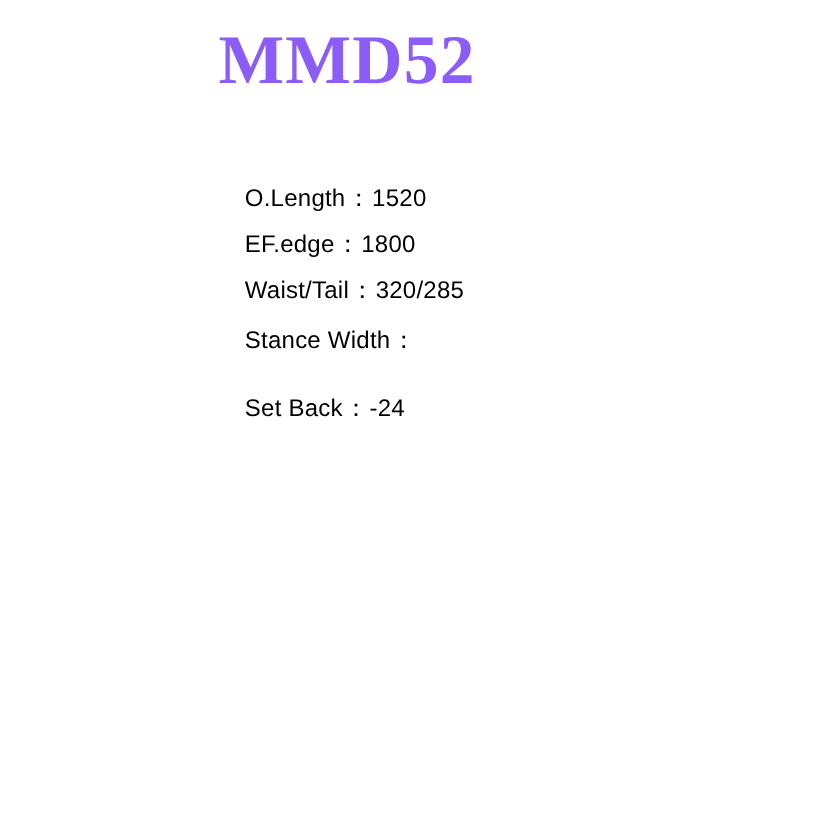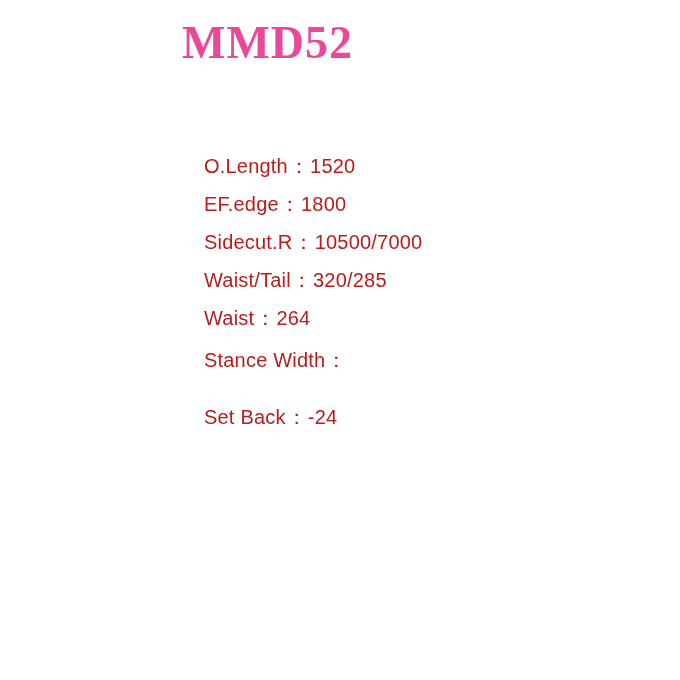--- a/index.html
+++ b/index.html
@@ -15,40 +15,40 @@
     overflow: hidden;
   }
   .page {
     position: relative;
     width: 680px;
     height: 680px;
     box-sizing: border-box;
   }
   .title {
     font-family: "Liberation Serif", serif;
-    font-size: 46px;
+    font-size: 58px;
     font-weight: 700;
     letter-spacing: 1px;
-    color: #ec4899;
+    color: #8b5cf6;
     position: absolute;
     left: 182px;
     top: 18px;
     line-height: 1.1;
     white-space: nowrap;
   }
   .spec-list {
     position: absolute;
     left: 204px;
     top: 156px;
     width: 420px;
   }
   .spec-row {
     font-size: 20px;
     line-height: 1.0;
-    color: #b91c1c;
+    color: #000000;
     margin-bottom: 18px;
     white-space: nowrap;
     letter-spacing: 0.2px;
   }
   .spec-row .label {
     display: inline;
   }
   .spec-row .sep {
     display: inline;
     padding: 0 1px;
@@ -77,31 +77,25 @@
 
     <div class="spec-row">
       <span class="label">O.Length</span><span class="sep">：</span><span class="value">1520</span>
     </div>
 
 
     <div class="spec-row">
       <span class="label">EF.edge</span><span class="sep">：</span><span class="value">1800</span>
     </div>
 
-    <div class="spec-row">
-      <span class="label">Sidecut.R</span><span class="sep">：</span><span class="value">10500/7000</span>
-    </div>
 
     <div class="spec-row">
       <span class="label">Waist/Tail</span><span class="sep">：</span><span class="value">320/285</span>
     </div>
 
-    <div class="spec-row">
-      <span class="label">Waist</span><span class="sep">：</span><span class="value">264</span>
-    </div>
 
     <div class="spec-row multiline">
       <span class="label">Stance Width</span><span class="sep">：</span>
     </div>
 
     <div class="spec-row">
       <span class="label">Set Back</span><span class="sep">：</span><span class="value">-24</span>
     </div>
 
   </div>

